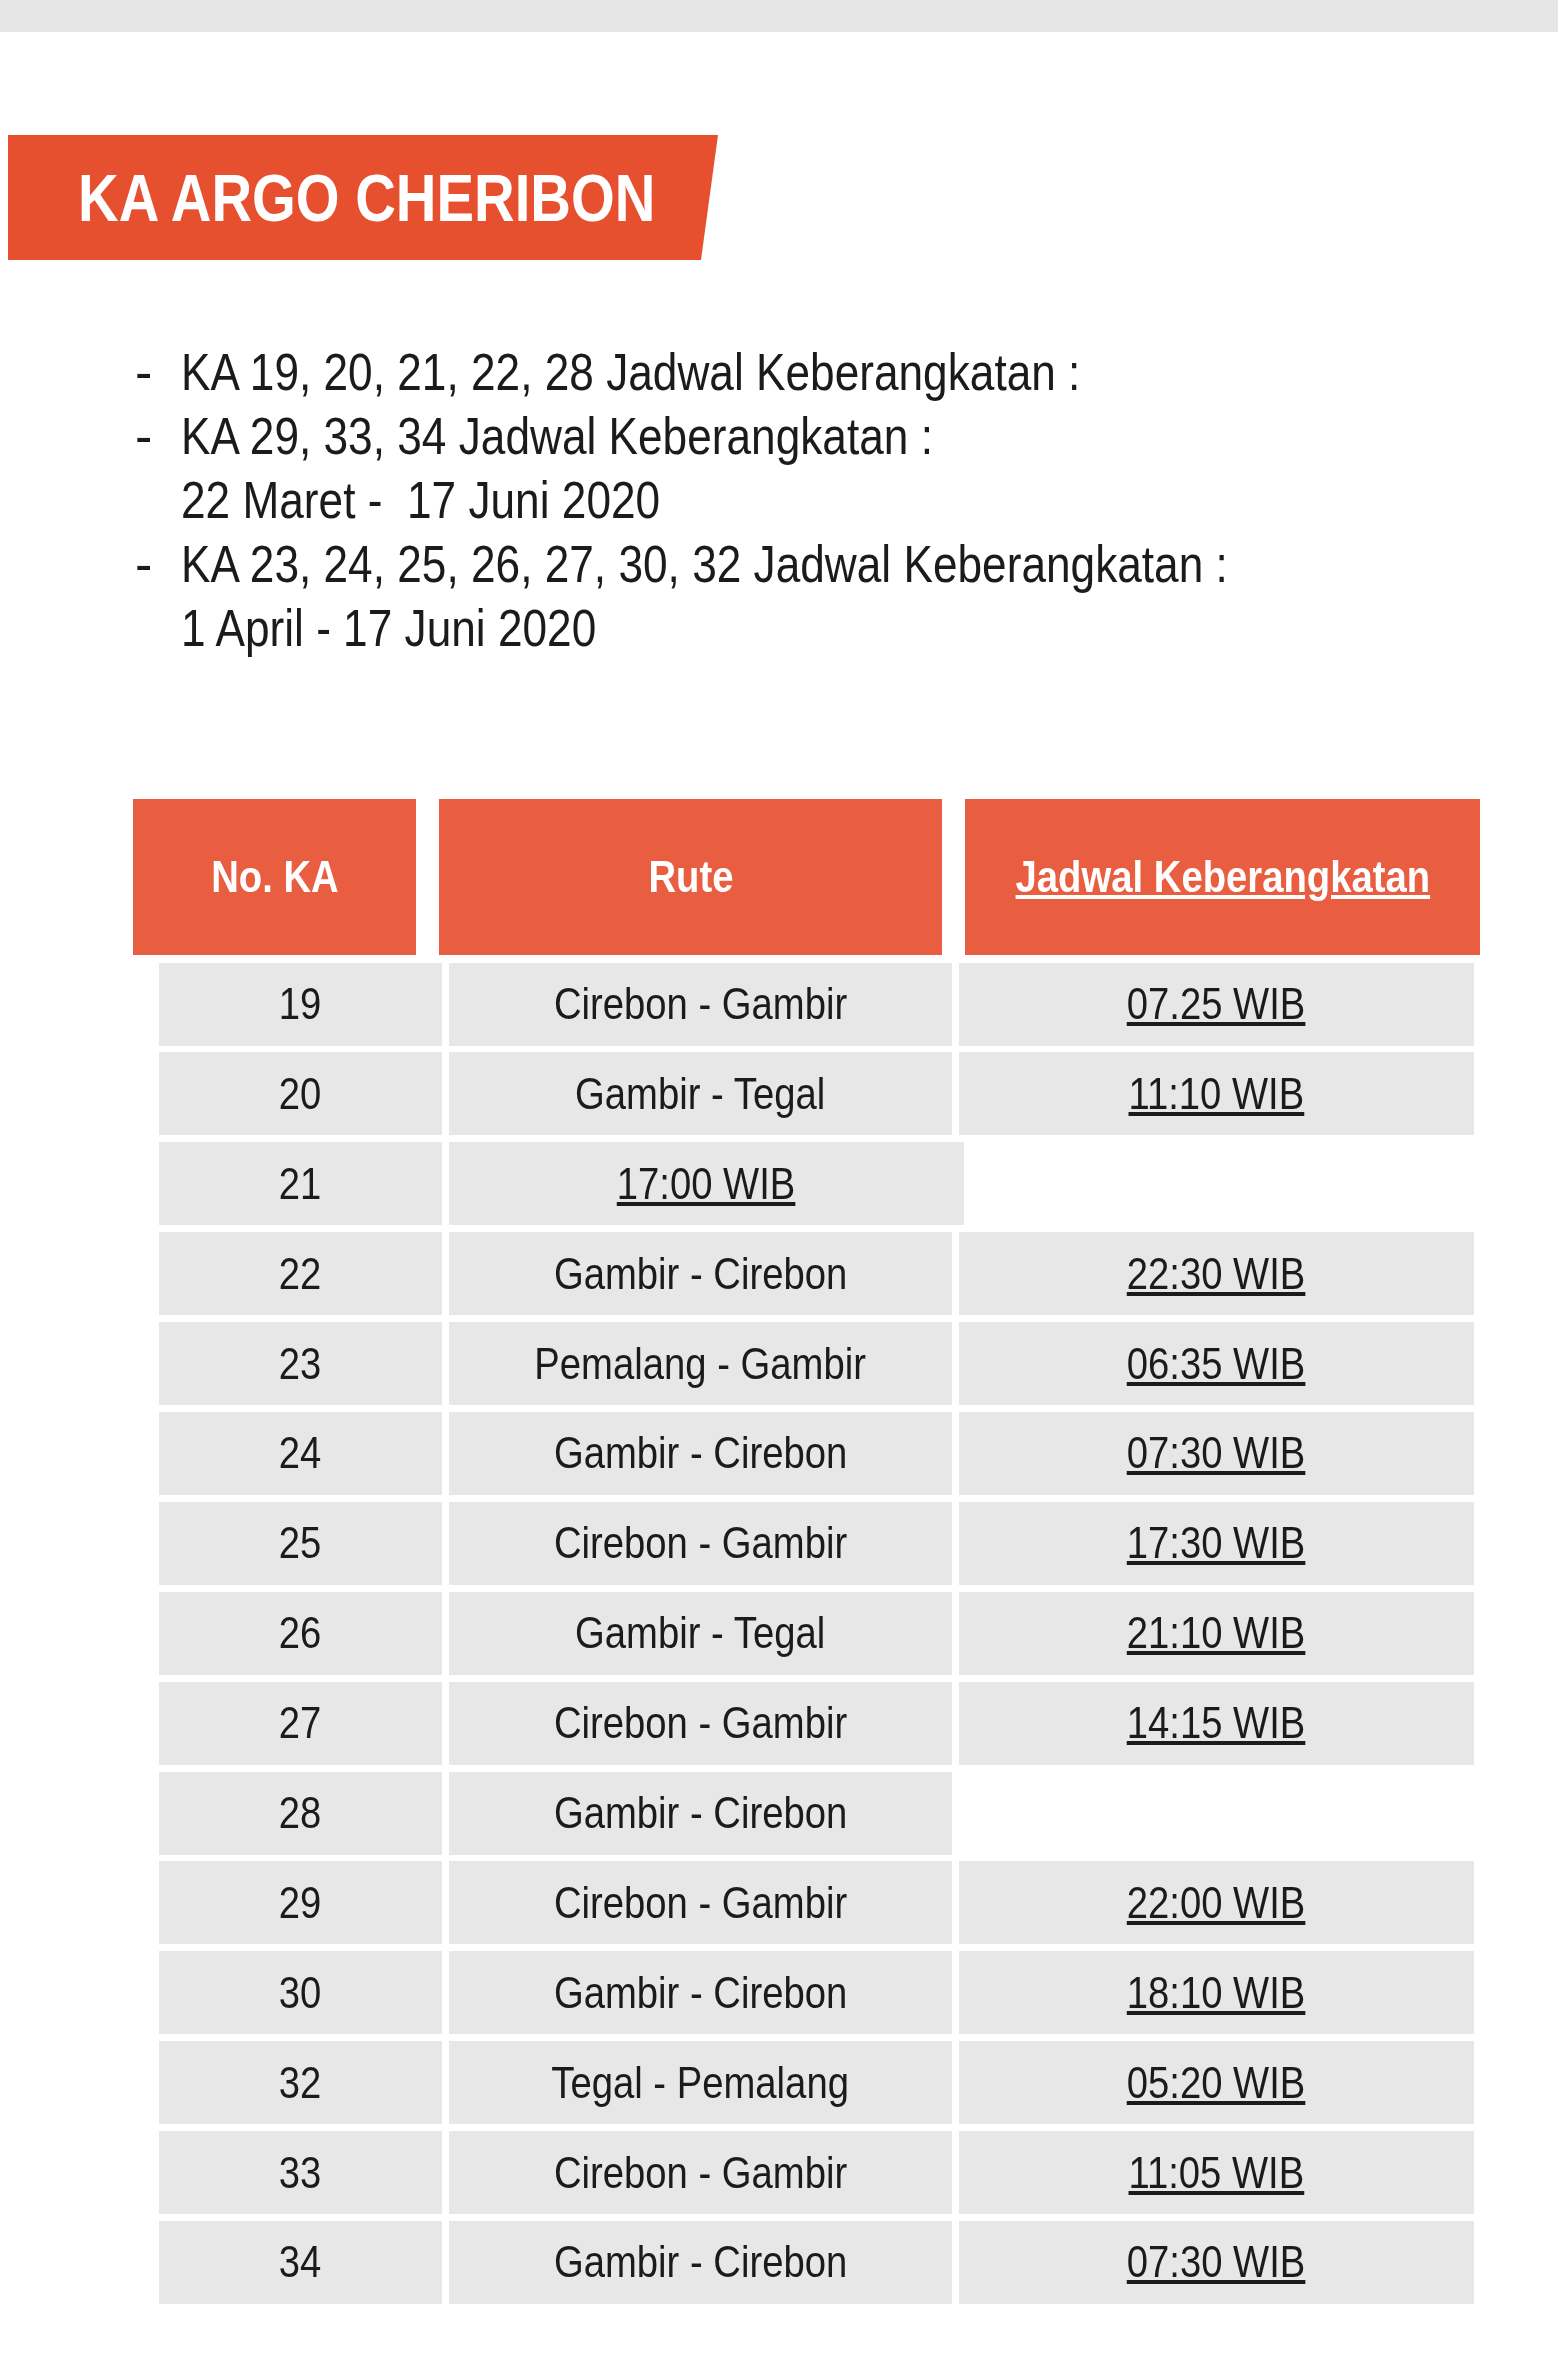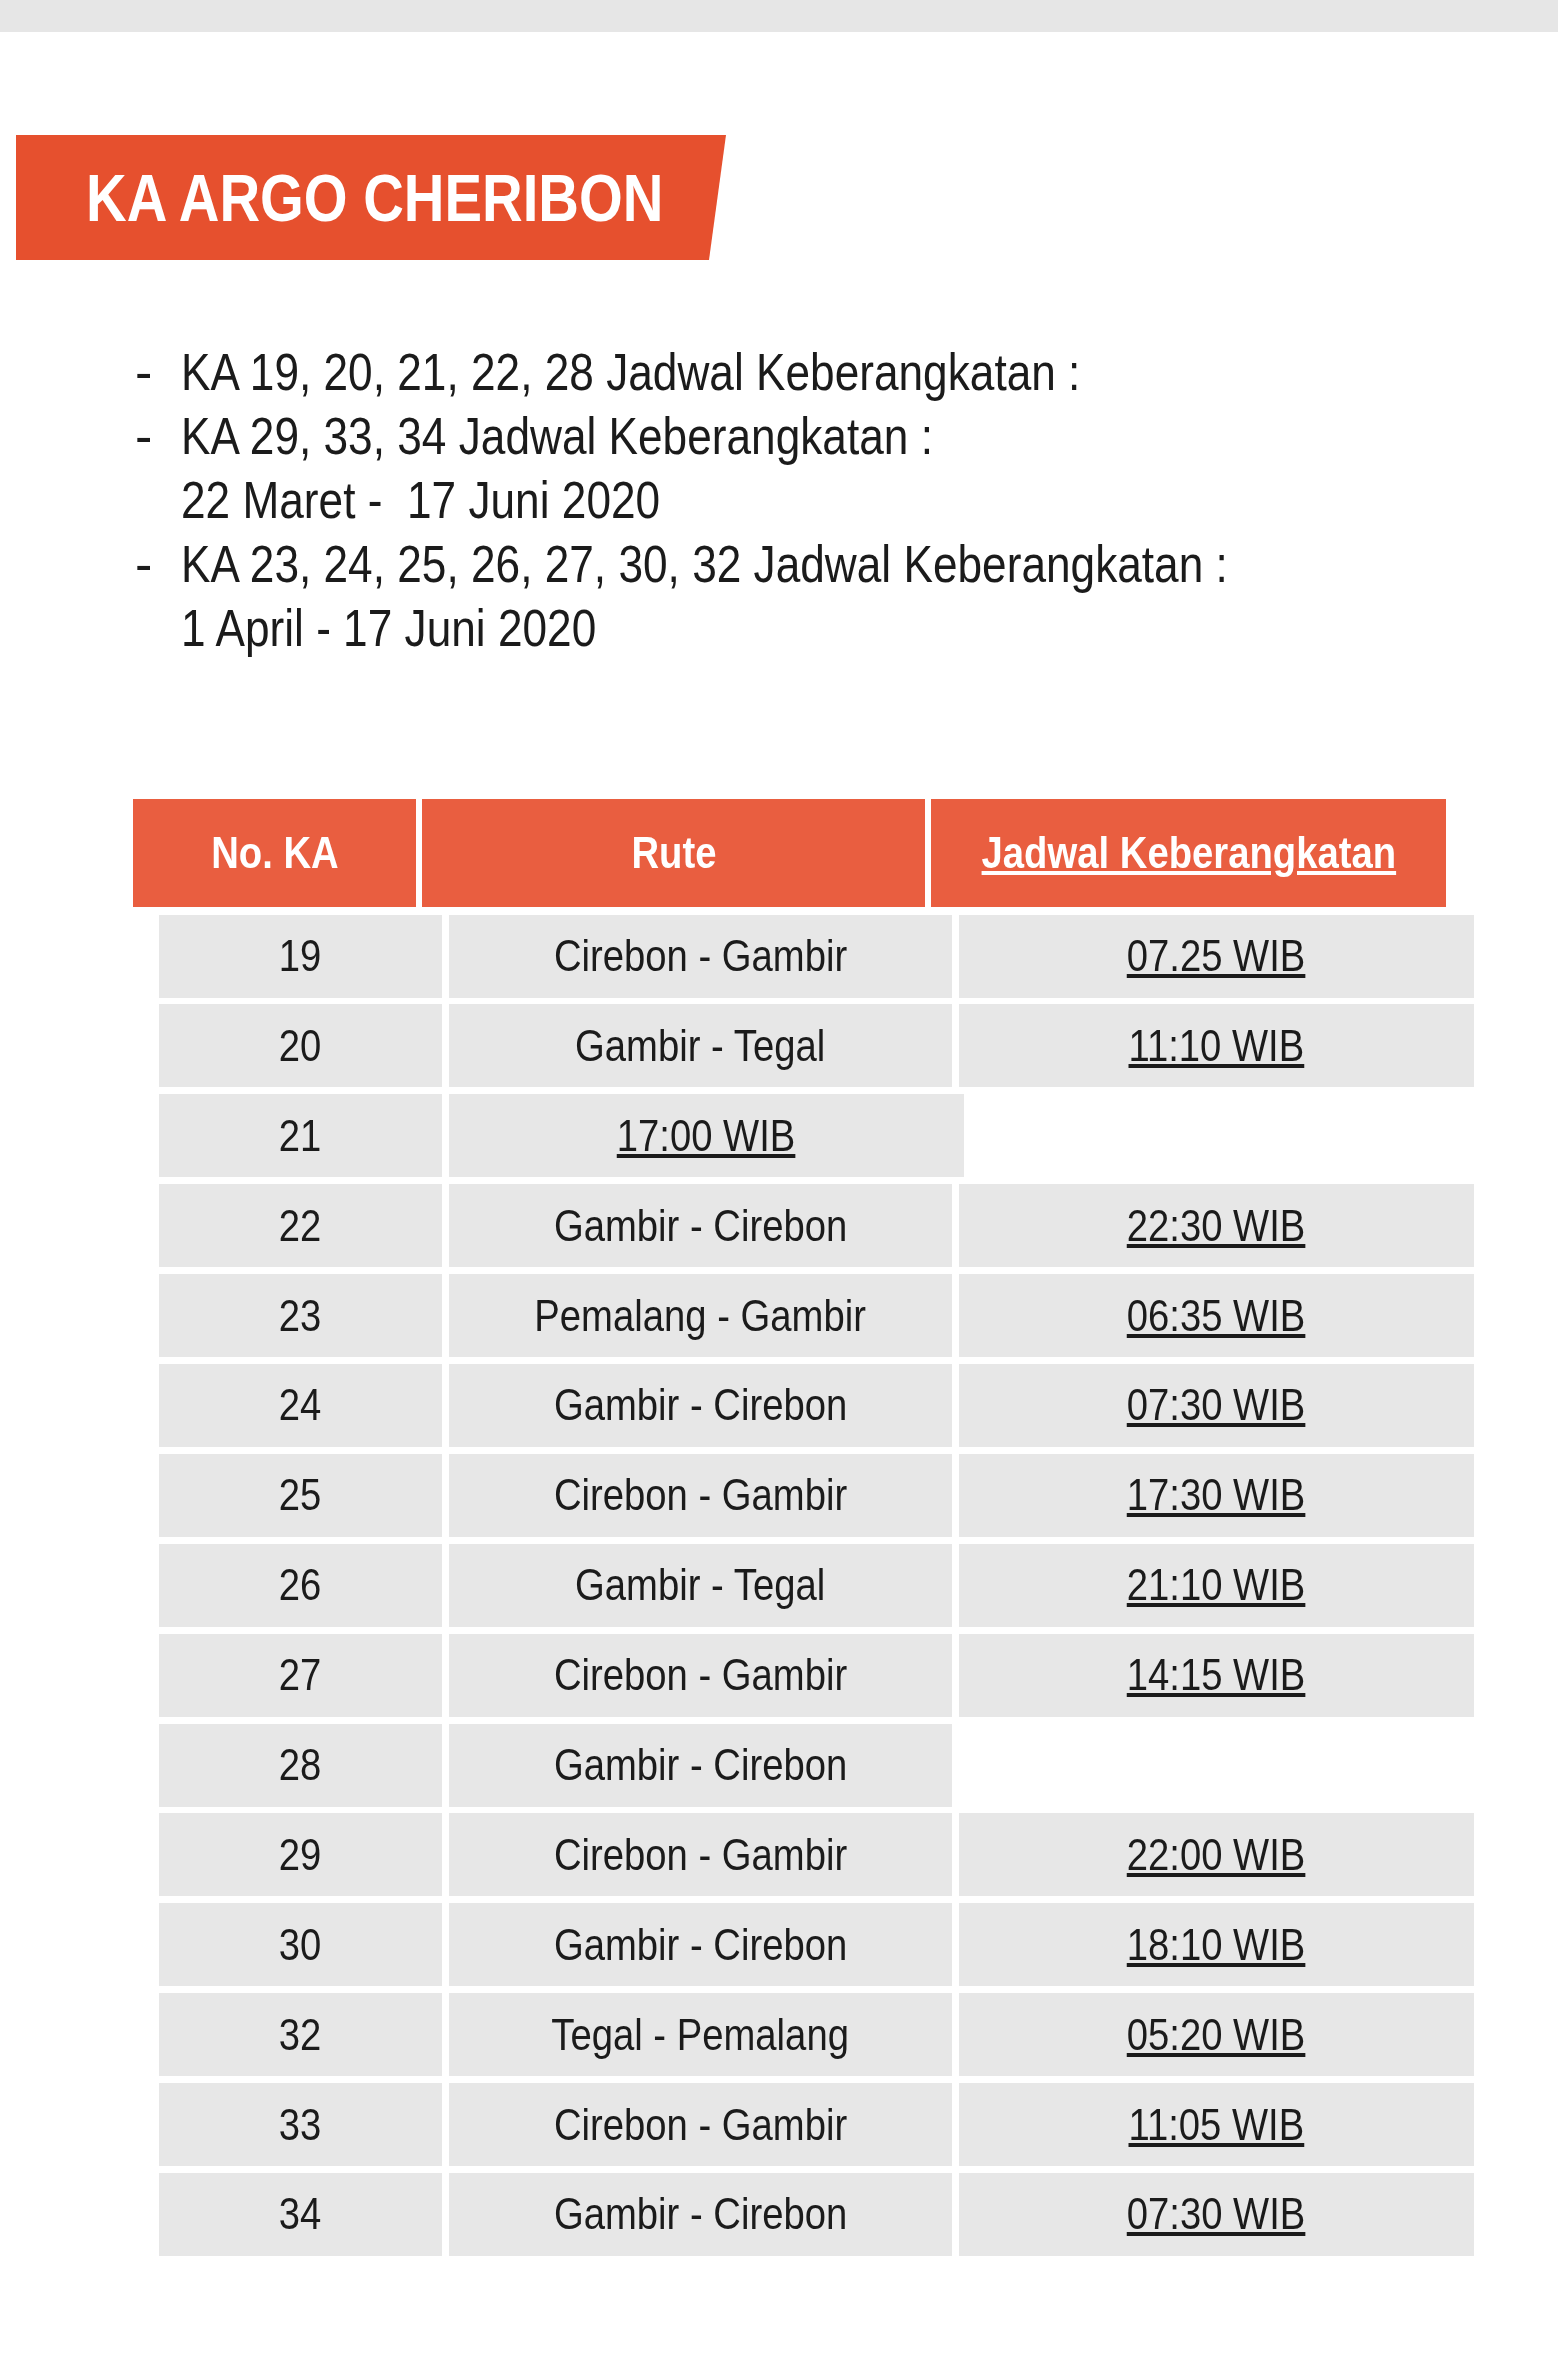--- a/index.html
+++ b/index.html
@@ -17,21 +17,21 @@
   .top-bar {
     position: absolute;
     left: 0; top: 0;
     width: 100%; height: 32px;
     background: var(--top-bar-gray, #e6e6e6);
   }
 
   
   .banner {
     position: absolute;
-    left: 16px; top: 135px;
+    left: 8px; top: 135px;
     width: 710px; height: 125px;
     background: var(--orange-banner, #e6502e);
     clip-path: polygon(0 0, 100% 0, calc(100% - 17px) 100%, 0 100%);
     display: flex;
     align-items: center;
     padding-left: 70px;
     box-sizing: border-box;
   }
   .banner-text {
     font-size: 67px;
@@ -67,22 +67,22 @@
   }
 
   
   .table {
     position: absolute;
     left: 133px; top: 799px;
     width: 1315px;
   }
   .thead {
     display: flex;
-    gap: 6px;
-    height: 108px;
+    gap: 23px;
+    height: 156px;
   }
   .tbody {
     margin-top: 7.5px;
     display: flex;
     flex-direction: column;
     gap: 6.9px;
     padding-left: 26px;
   }
   .row {
     display: flex;

